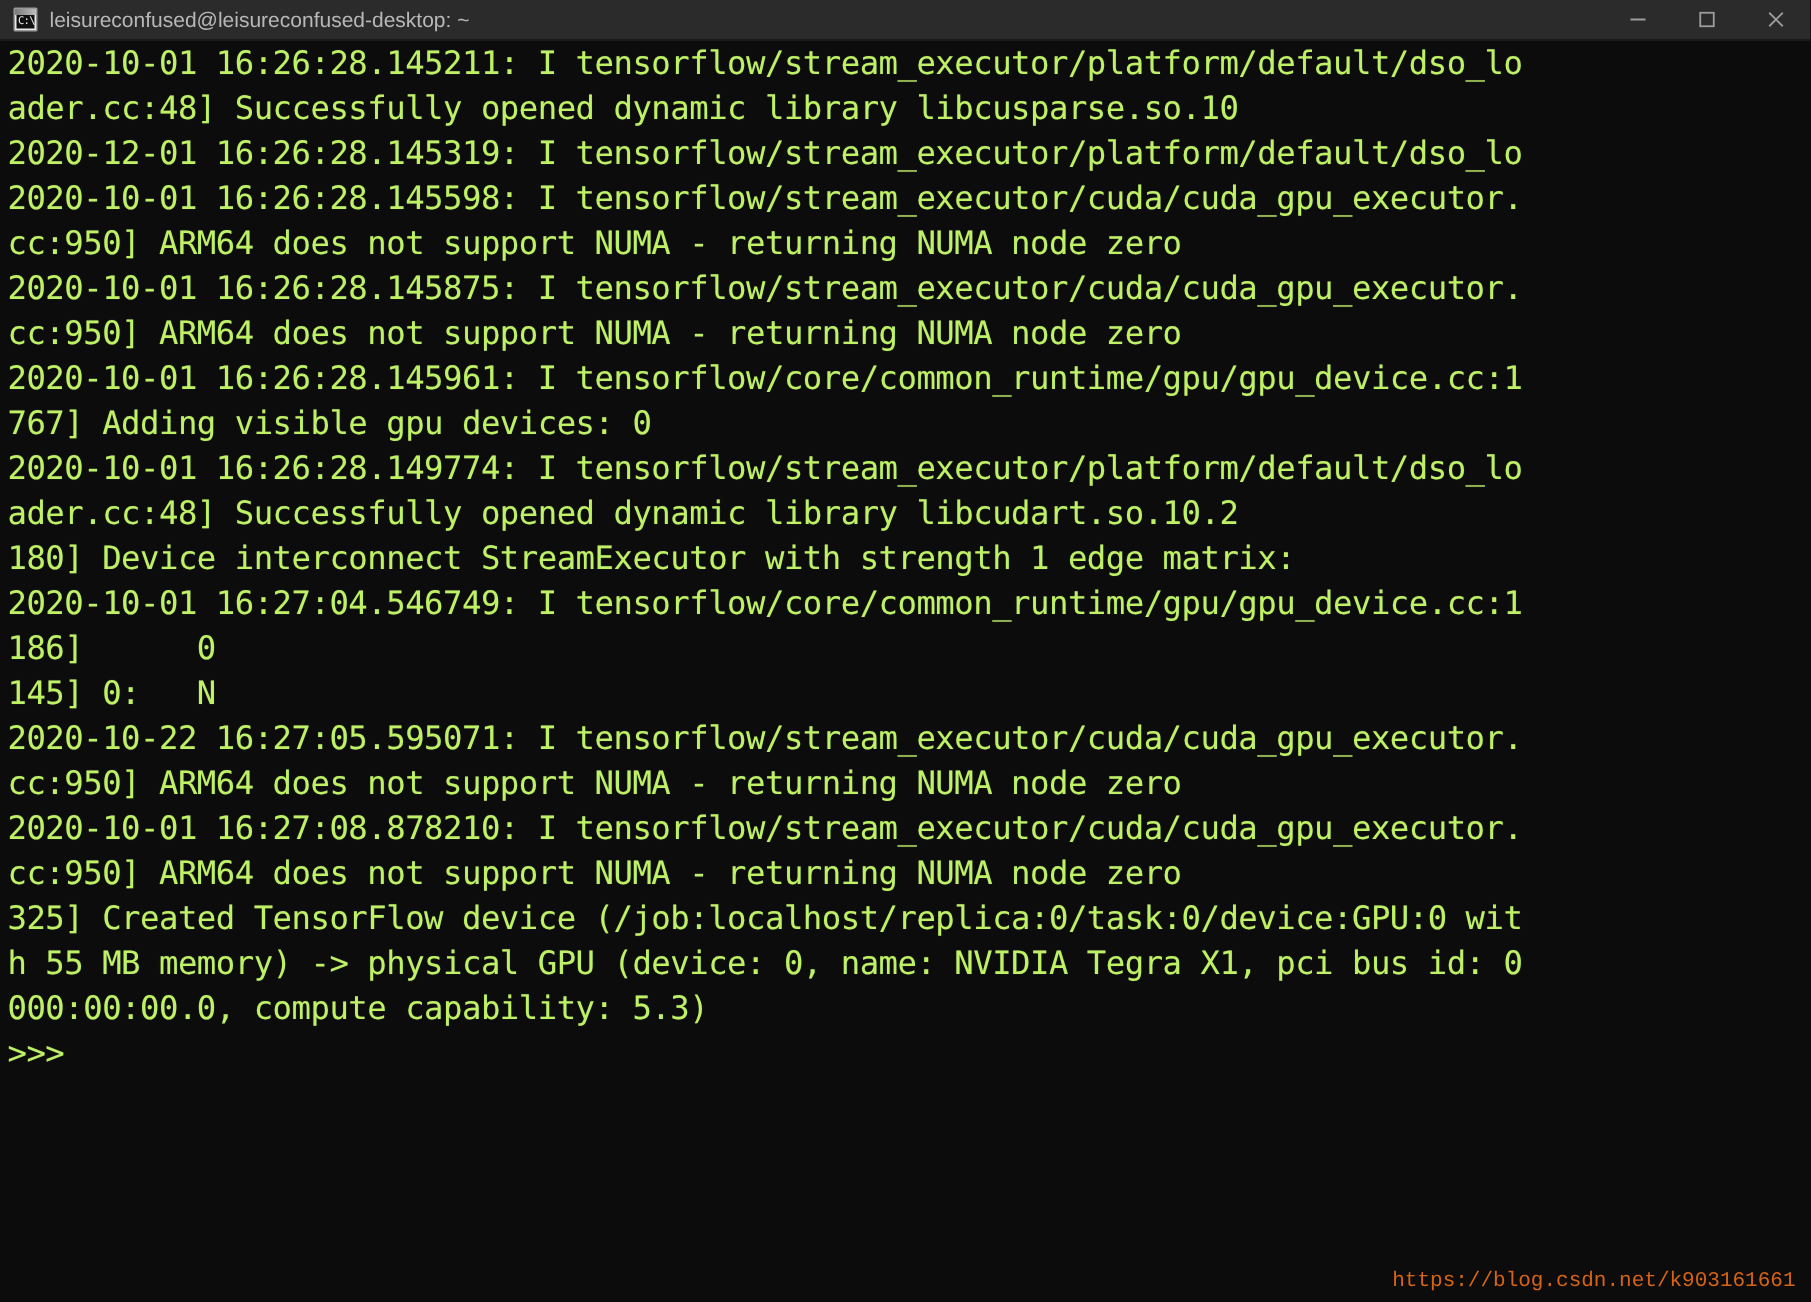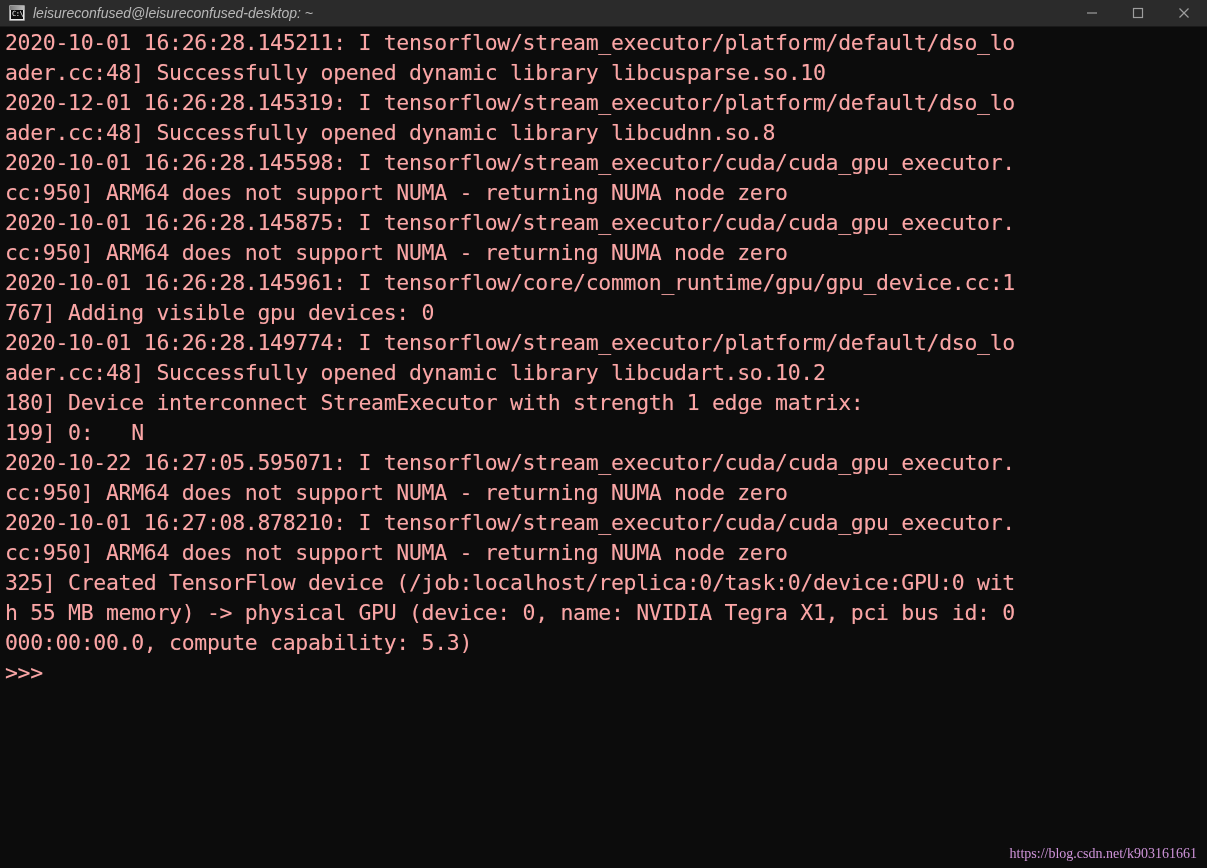--- a/index.html
+++ b/index.html
@@ -95,21 +95,20 @@
     white-space: nowrap;
   }
   #title-text {
     color: #b8b8b8;
     font-family: "Liberation Sans", sans-serif;
     font-size: 14px;
     line-height: 26px;
     white-space: nowrap;
     overflow: hidden;
     flex: 1 1 auto;
-    font-style: italic;
   }
   #window-controls {
     display: flex;
     height: 26px;
     flex: 0 0 auto;
   }
   .win-btn {
     width: 46px;
     height: 26px;
     display: flex;
@@ -123,38 +122,38 @@
     position: relative;
     z-index: 4;
     flex: 1 1 auto;
     background: #0c0c0c;
     padding-left: 5px;
     padding-top: 1px;
     box-sizing: border-box;
     overflow: hidden;
   }
   .term-line {
-    color: #fca5a5;
+    color: #bef264;
     font-family: "DejaVu Sans Mono", monospace;
     font-size: 21.5px;
     line-height: 30px;
     height: 30px;
     white-space: pre;
     letter-spacing: -0.32px;
     text-shadow: 0 0 1px rgba(200,200,200,0.25);
   }
 
   
   #watermark {
     position: absolute;
     right: 10px;
     bottom: 6px;
     z-index: 9;
-    color: #f0abfc;
-    font-family: Liberation Serif, serif;
+    color: #f97316;
+    font-family: Liberation Mono, monospace;
     font-size: 14px;
     white-space: nowrap;
     opacity: 0.85;
   }
 </style>
 </head>
 <body>
 
 <div id="window">
 
@@ -192,31 +191,32 @@
         </svg>
       </div>
 
     </div>
   </div>
 
   <div id="terminal">
       <div class="term-line">2020-10-01 16:26:28.145211: I tensorflow/stream_executor/platform/default/dso_lo</div>
       <div class="term-line">ader.cc:48] Successfully opened dynamic library libcusparse.so.10</div>
       <div class="term-line">2020-12-01 16:26:28.145319: I tensorflow/stream_executor/platform/default/dso_lo</div>
-      <div class="term-line">ader.cc:48] Successfully opened dynamic library libcudnn.so.8</div>
       <div class="term-line">2020-10-01 16:26:28.145598: I tensorflow/stream_executor/cuda/cuda_gpu_executor.</div>
       <div class="term-line">cc:950] ARM64 does not support NUMA - returning NUMA node zero</div>
       <div class="term-line">2020-10-01 16:26:28.145875: I tensorflow/stream_executor/cuda/cuda_gpu_executor.</div>
       <div class="term-line">cc:950] ARM64 does not support NUMA - returning NUMA node zero</div>
       <div class="term-line">2020-10-01 16:26:28.145961: I tensorflow/core/common_runtime/gpu/gpu_device.cc:1</div>
       <div class="term-line">767] Adding visible gpu devices: 0</div>
       <div class="term-line">2020-10-01 16:26:28.149774: I tensorflow/stream_executor/platform/default/dso_lo</div>
       <div class="term-line">ader.cc:48] Successfully opened dynamic library libcudart.so.10.2</div>
       <div class="term-line">180] Device interconnect StreamExecutor with strength 1 edge matrix:</div>
-      <div class="term-line">199] 0:   N</div>
+      <div class="term-line">2020-10-01 16:27:04.546749: I tensorflow/core/common_runtime/gpu/gpu_device.cc:1</div>
+      <div class="term-line">186]      0</div>
+      <div class="term-line">145] 0:   N</div>
       <div class="term-line">2020-10-22 16:27:05.595071: I tensorflow/stream_executor/cuda/cuda_gpu_executor.</div>
       <div class="term-line">cc:950] ARM64 does not support NUMA - returning NUMA node zero</div>
       <div class="term-line">2020-10-01 16:27:08.878210: I tensorflow/stream_executor/cuda/cuda_gpu_executor.</div>
       <div class="term-line">cc:950] ARM64 does not support NUMA - returning NUMA node zero</div>
       <div class="term-line">325] Created TensorFlow device (/job:localhost/replica:0/task:0/device:GPU:0 wit</div>
       <div class="term-line">h 55 MB memory) -&gt; physical GPU (device: 0, name: NVIDIA Tegra X1, pci bus id: 0</div>
       <div class="term-line">000:00:00.0, compute capability: 5.3)</div>
       <div class="term-line">&gt;&gt;&gt;</div>
     </div>
 

